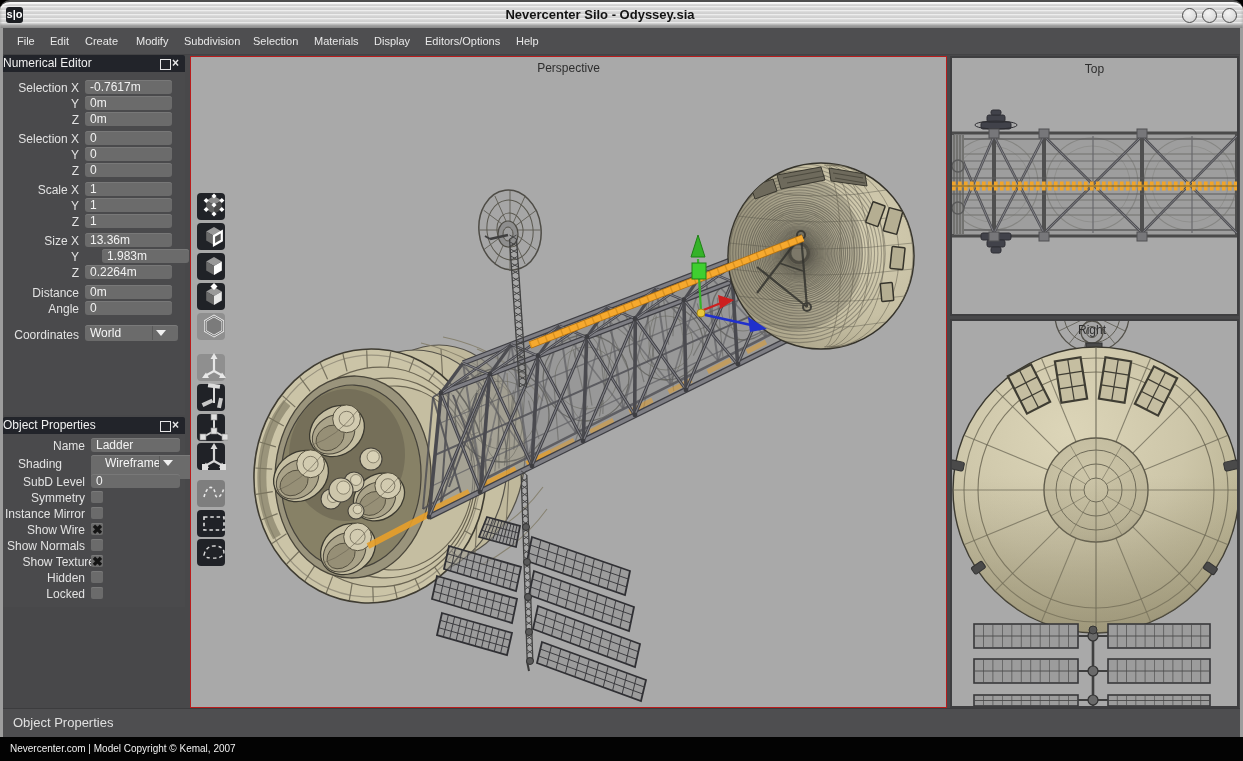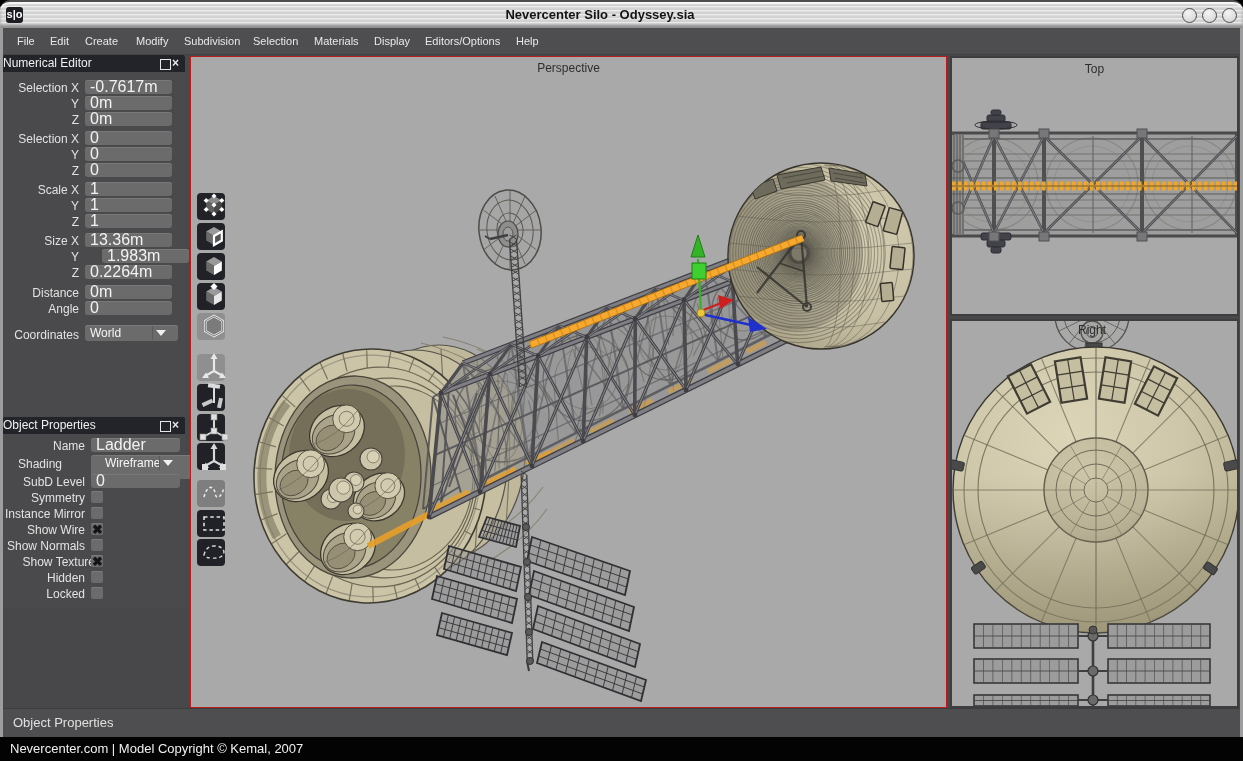--- a/index.html
+++ b/index.html
@@ -18,34 +18,34 @@
 
 .mainbg{position:absolute;left:3px;top:54px;width:1237px;height:683px;background:#48484a;}
 .sideL{position:absolute;left:0;top:28px;width:3px;height:709px;background:#9d9d9d;}
 .sideR{position:absolute;left:1240px;top:28px;width:3px;height:709px;background:#9d9d9d;}
 
 .panel{position:absolute;background:#4a4a4c;}
 .phead{position:absolute;height:17px;background:#22242a;color:#f0f0f0;font-size:12px;text-align:left;line-height:17px;border-radius:2px 2px 0 0;}
 .pico{position:absolute;top:4px;width:9px;height:9px;border:1px solid #e8e8e8;}
 .px{position:absolute;top:1px;color:#e8e8e8;font-size:12px;font-weight:bold;}
 .lbl{position:absolute;color:#e2e2e2;font-size:12px;text-align:right;white-space:nowrap;}
-.fld{position:absolute;background:#6b6b6b;border-radius:3px;color:#f2f2f2;font-size:16px;line-height:14px;padding-left:5px;box-shadow:inset 0 1px 0 #787878;}
+.fld{position:absolute;background:#6b6b6b;border-radius:3px;color:#f2f2f2;font-size:12px;line-height:14px;padding-left:5px;box-shadow:inset 0 1px 0 #787878;}
 .cb{position:absolute;width:12px;height:12px;background:#6b6b6b;border-radius:2px;box-shadow:inset 0 1px 0 #7a7a7a;}
 .cbx{position:absolute;width:13px;height:13px;color:#141414;font-size:13px;font-weight:bold;line-height:13px;text-align:center;}
 .drop{position:absolute;background:#6b6b6b;border-radius:3px;color:#f6f6f6;font-size:12px;box-shadow:inset 0 1px 0 #7a7a7a;}
 .droparrow{position:absolute;width:0;height:0;border-left:5px solid transparent;border-right:5px solid transparent;border-top:6px solid #f0f0f0;}
 .dropsep{position:absolute;width:1px;background:#5a5a5a;}
 
 .vpP{position:absolute;left:190px;top:56px;width:757px;height:652px;background:#a9a9a9;border:1px solid #b91c1c;box-sizing:border-box;}
 .vpT{position:absolute;left:950px;top:56px;width:289px;height:260px;background:#a9a9a9;border:2px solid #3e3e40;box-sizing:border-box;}
 .vpR{position:absolute;left:950px;top:319px;width:289px;height:389px;background:#a9a9a9;border:2px solid #3e3e40;box-sizing:border-box;}
 .vplabel{position:absolute;width:100%;text-align:center;top:4px;font-size:12px;color:#2e2e2e;}
 
 .status{position:absolute;left:3px;top:708px;width:1237px;height:29px;background:#4e4e50;border-top:1px solid #3c3c3e;color:#e0e0e0;font-size:13px;line-height:28px;padding-left:10px;box-sizing:border-box;}
-.botbar{position:absolute;left:0;top:737px;width:1243px;height:24px;background:#030303;color:#f0f0f0;font-size:13px;line-height:24px;padding-left:10px;box-sizing:border-box;}
+.botbar{position:absolute;left:0;top:737px;width:1243px;height:24px;background:#030303;color:#f0f0f0;font-size:10px;line-height:24px;padding-left:10px;box-sizing:border-box;}
 
 .tbtn{position:absolute;width:28px;height:27px;background:#202227;border-radius:4px;}
 .tbtn.sel{background:#8f8f8f;}
 .tbtn.sel2{background:#7e7e7e;}
 </style></head><body>
 <div class="win">
 <div class="mainbg"></div>
 <div class="sideL"></div>
     <div class="sideR"></div>
 <div class="titlebar"></div>

